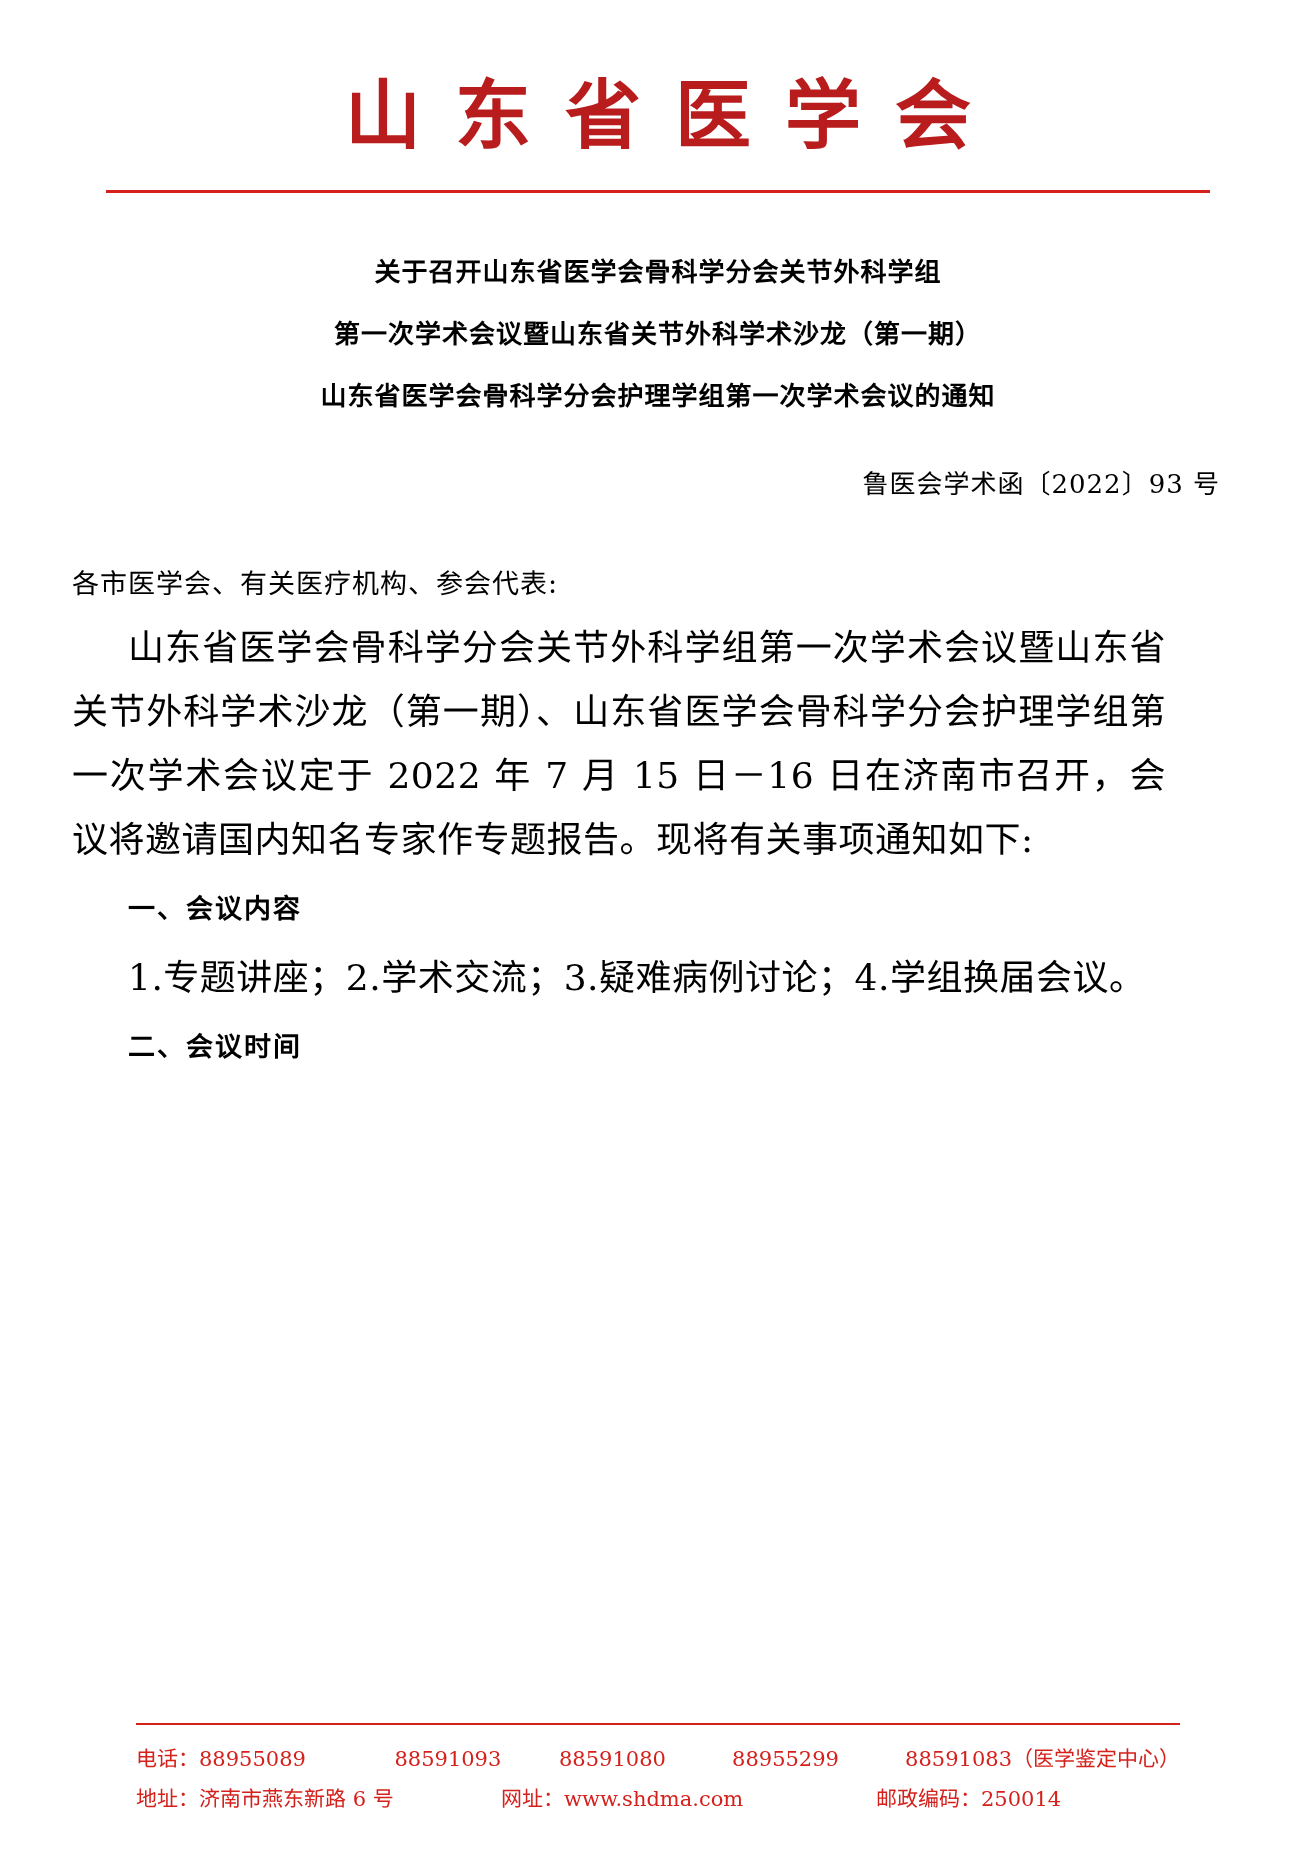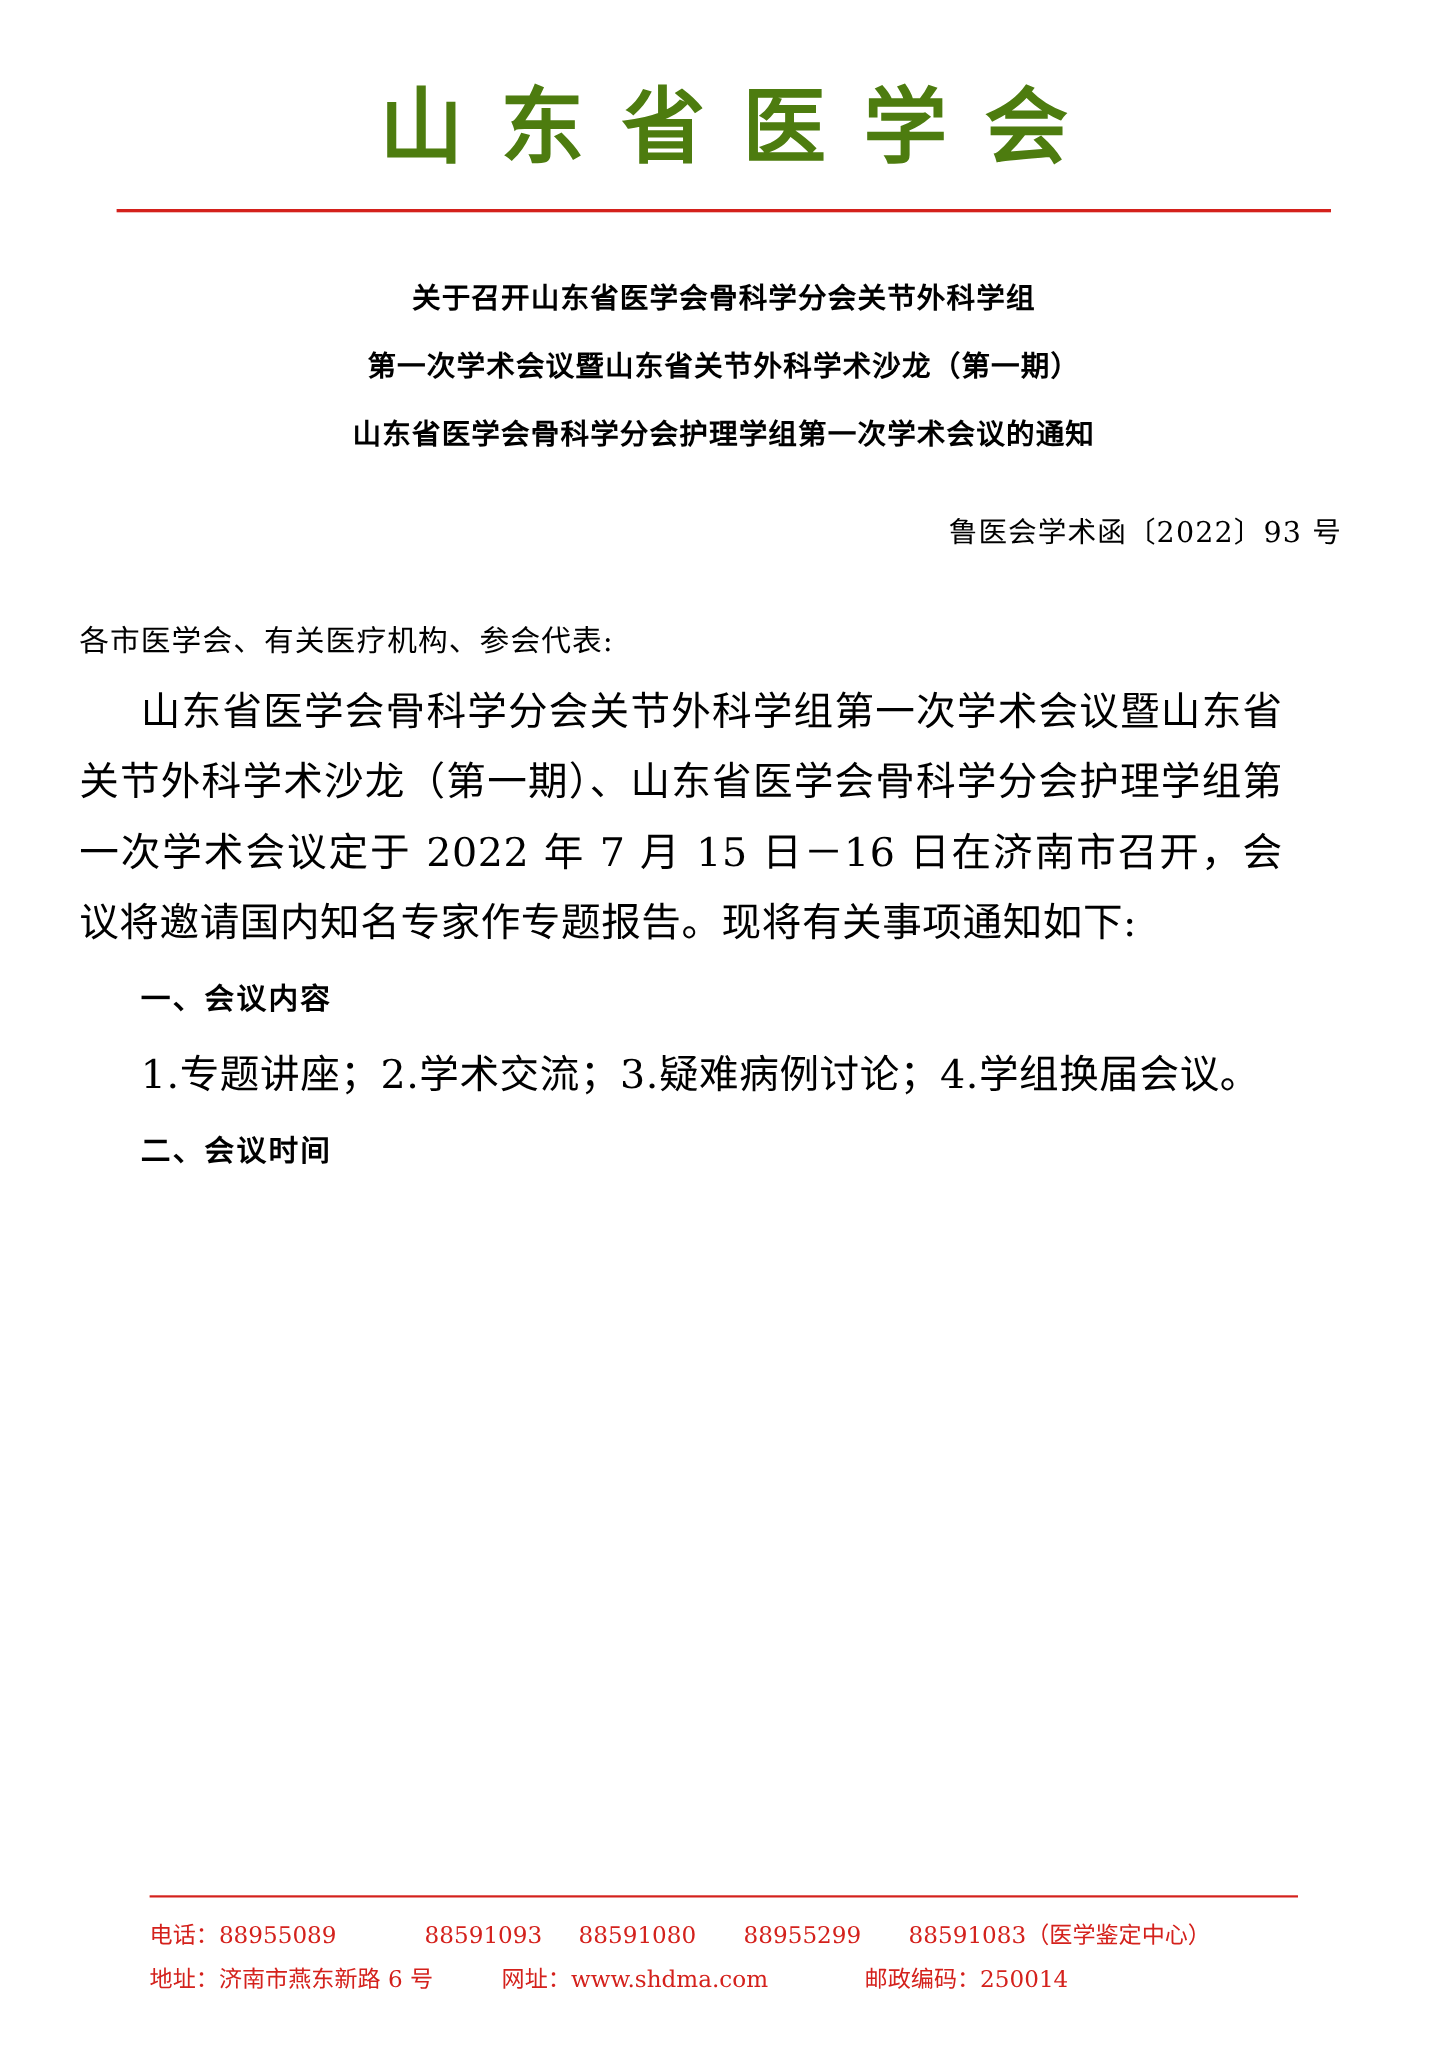--- a/index.html
+++ b/index.html
@@ -24,21 +24,21 @@
     padding: 0;
     background: #fff;
   }
 
   
   .letterhead {
     padding-top: 78px;
     text-align: center;
   }
   .org-title {
-    color: #4d7c0f;
+    color: #b91c1c;
     font-family: "DejaVu Serif", "Liberation Serif", serif;
     font-weight: bold;
     font-size: 76px;
     letter-spacing: 34px;
     text-indent: 34px;
     line-height: 1.0;
     white-space: nowrap;
   }
   .rule-top {
     margin: 36px auto 0 auto;
@@ -118,20 +118,21 @@
     height: 2px;
     background: #d4211c;
   }
   .footer-row {
     color: #d4211c;
     font-size: 21px;
     padding: 0 136px;
     display: flex;
     line-height: 40px;
     white-space: nowrap;
+    gap: 45px;
   }
   .footer-row .cell {
     display: inline-block;
   }
   .f1 { width: 250px; }
   .f2 { width: 140px; }
   .f3 { width: 150px; }
   .f4 { width: 150px; }
   .f5 { flex: 1; }
 

